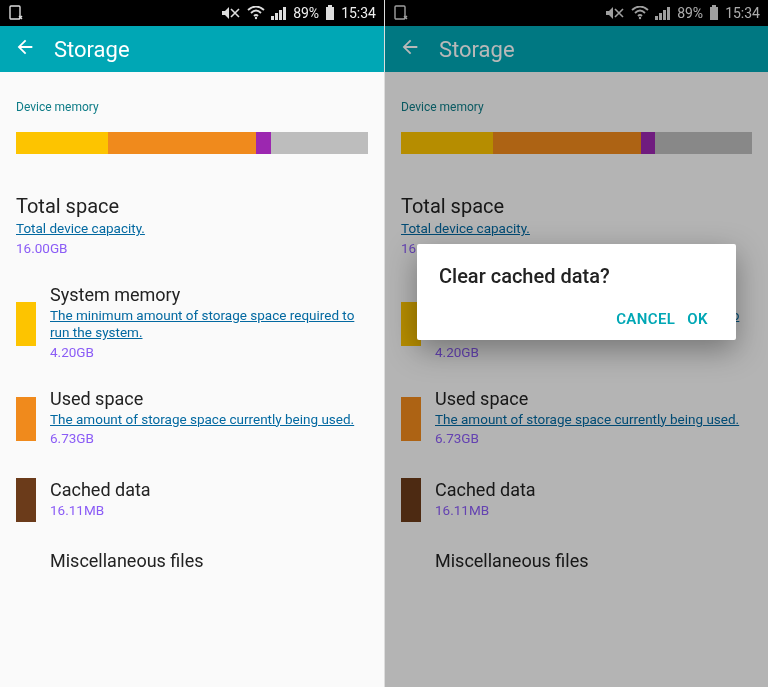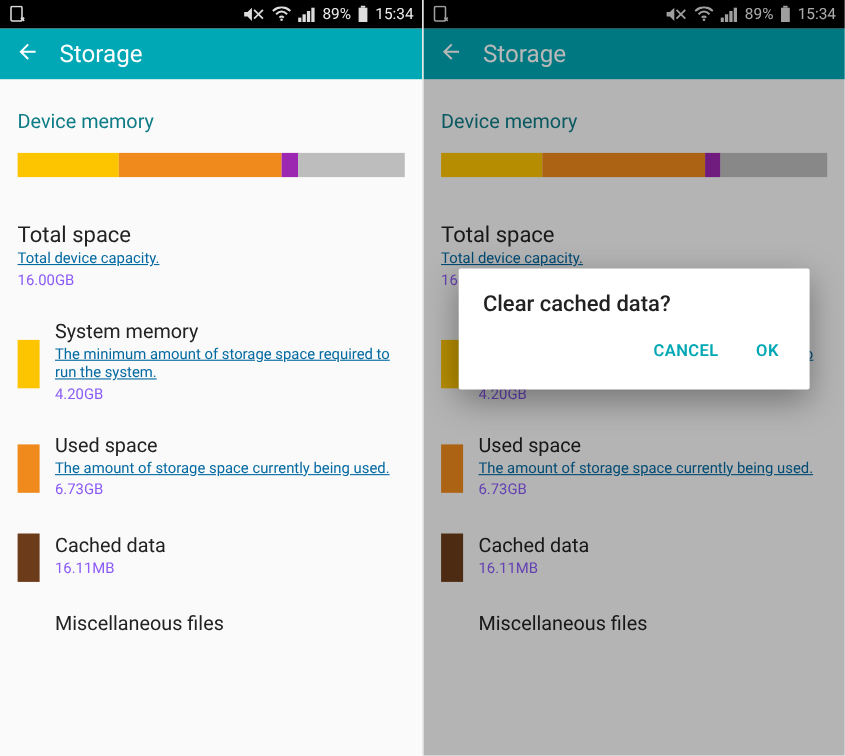--- a/index.html
+++ b/index.html
@@ -43,21 +43,21 @@
     align-items: center;
     padding: 0 14px;
     gap: 18px;
   }
   .appheader .title { font-size: 22px; font-weight: 400; }
 
   
   .content { padding: 0 16px; color: #333; }
   .section-label {
     color: #0e7c87;
-    font-size: 18px;
+    font-size: 12px;
     margin: 28px 0 18px 0;
   }
 
   .bar {
     height: 22px;
     display: flex;
     width: 100%;
     margin-bottom: 30px;
   }
   .seg-yellow { background: #fdc400; }
@@ -100,25 +100,25 @@
 
   
   .dialog {
     position: absolute;
     left: 32px;
     right: 32px;
     top: 244px;
     background: #fff;
     border-radius: 2px;
     box-shadow: 0 10px 30px rgba(0,0,0,0.35);
-    padding: 20px 22px 18px 22px;
+    padding: 20px 22px 4px 22px;
   }
   .dialog .dtitle { font-size: 20px; font-weight: 500; color: #222; margin-bottom: 16px; }
   .dialog .dbody  { font-size: 17px; color: #333; line-height: 1.35; margin-bottom: 22px; }
-  .dialog .dactions { display: flex; justify-content: flex-end; gap: 34px; padding: 6px 6px 8px 0; }
+  .dialog .dactions { display: flex; justify-content: flex-end; gap: 12px; padding: 6px 6px 8px 0; }
   .dialog .dbtn { color: #00a7b5; font-weight: 600; font-size: 15px; letter-spacing: 0.4px; cursor: pointer; }
 
   .back-arrow { cursor: pointer; }
 </style>
 </head>
 <body>
 
 <div class="phone">
   <div class="statusbar">
     <div class="left">

